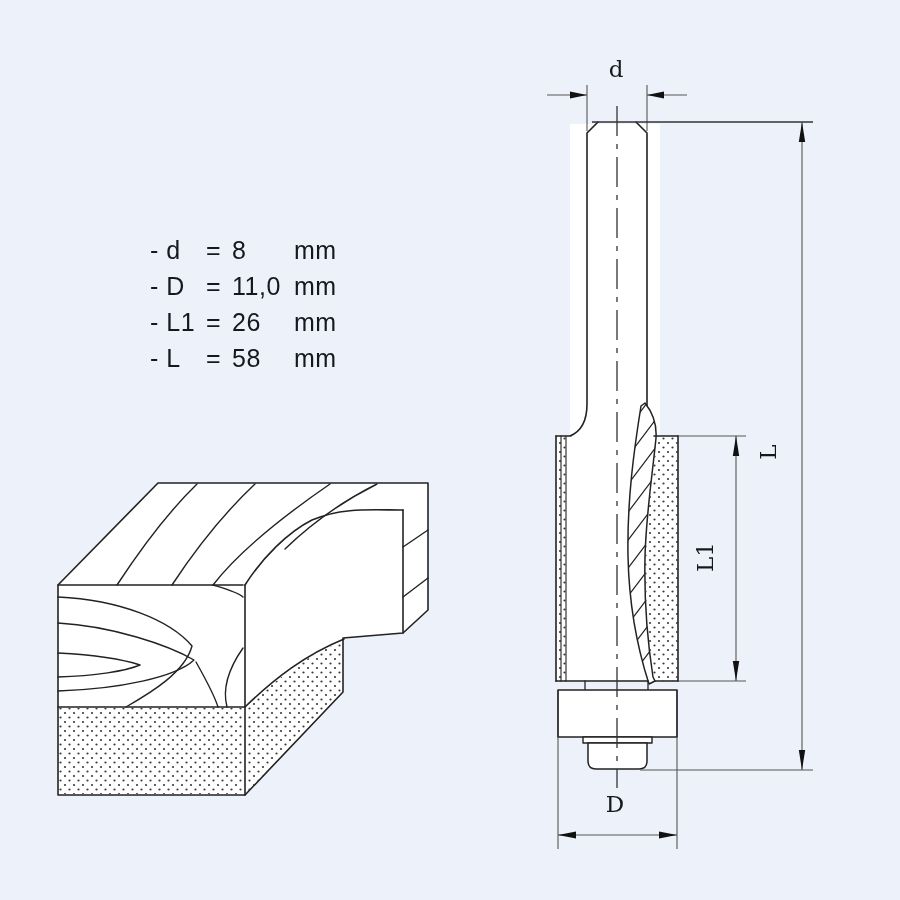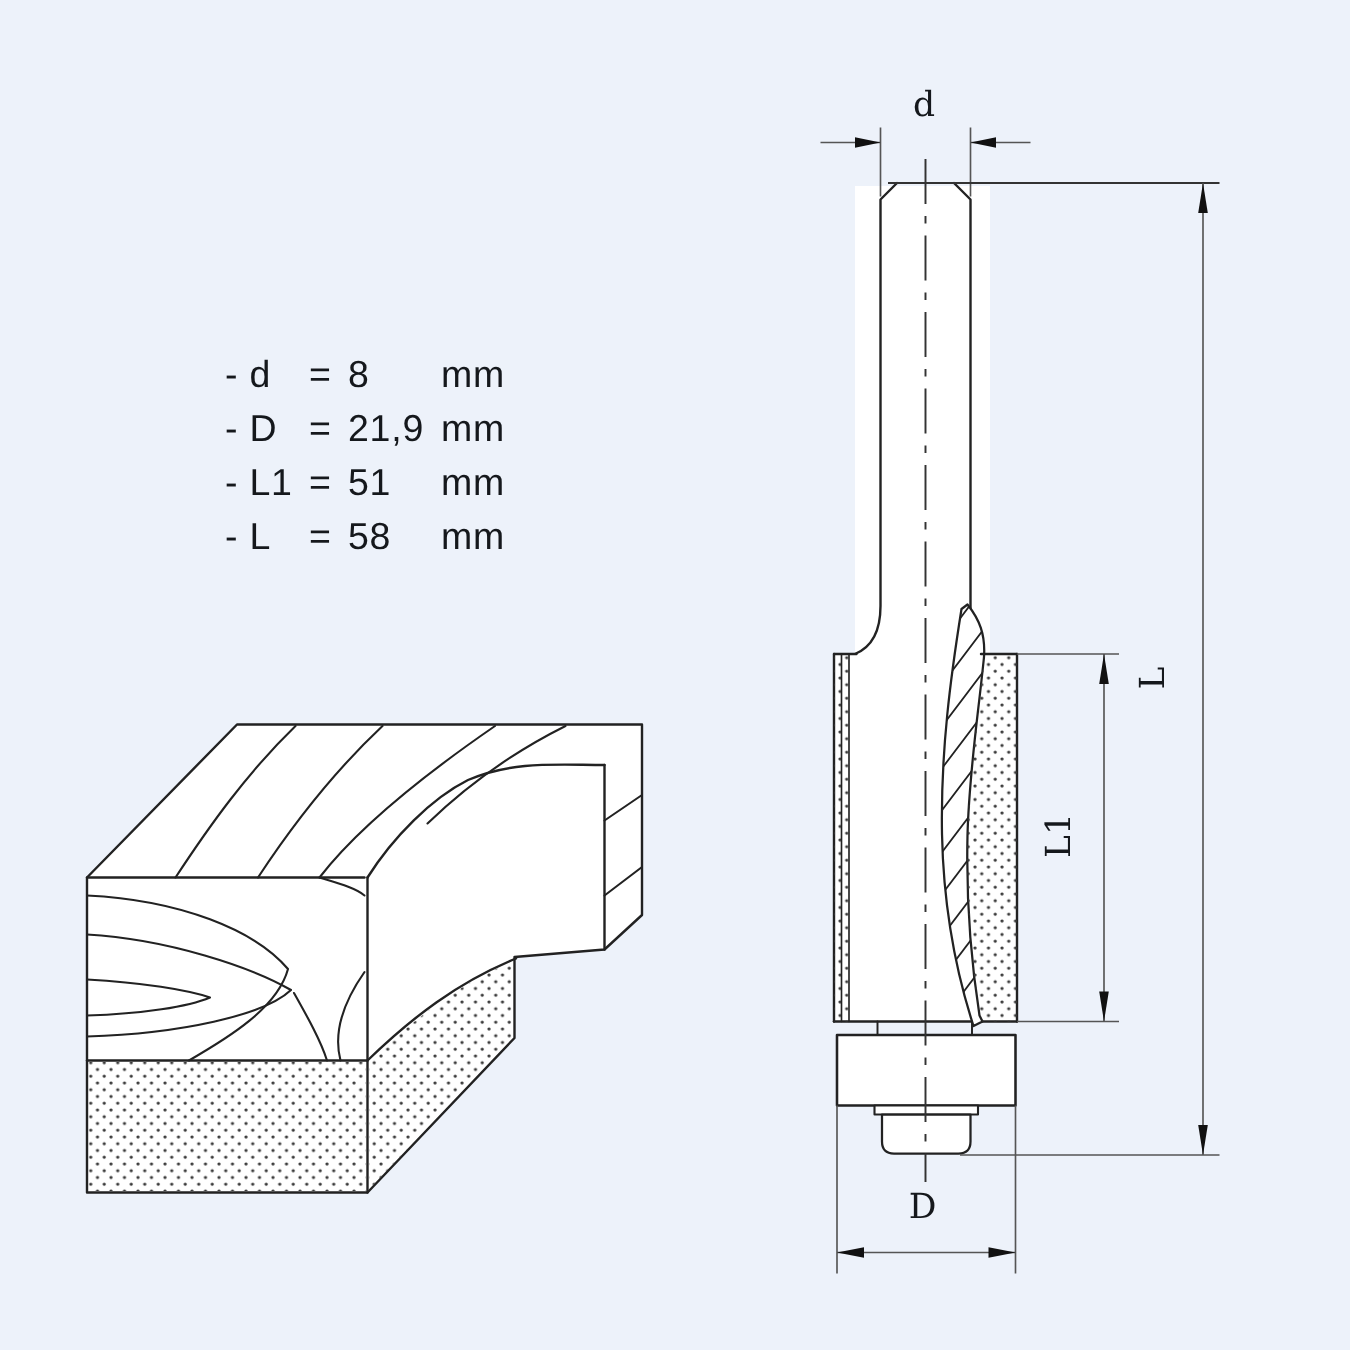--- a/index.html
+++ b/index.html
@@ -35,27 +35,27 @@
   <div class="specs">
     <div class="spec-row">
       <span class="spec-label">- d</span>
       <span class="spec-eq">=</span>
       <span class="spec-value">8</span>
       <span class="spec-unit">mm</span>
     </div>
     <div class="spec-row">
       <span class="spec-label">- D</span>
       <span class="spec-eq">=</span>
-      <span class="spec-value">21,9</span>
+      <span class="spec-value">11,0</span>
       <span class="spec-unit">mm</span>
     </div>
     <div class="spec-row">
       <span class="spec-label">- L1</span>
       <span class="spec-eq">=</span>
-      <span class="spec-value">51</span>
+      <span class="spec-value">26</span>
       <span class="spec-unit">mm</span>
     </div>
     <div class="spec-row">
       <span class="spec-label">- L</span>
       <span class="spec-eq">=</span>
       <span class="spec-value">58</span>
       <span class="spec-unit">mm</span>
     </div>
   </div>
 

